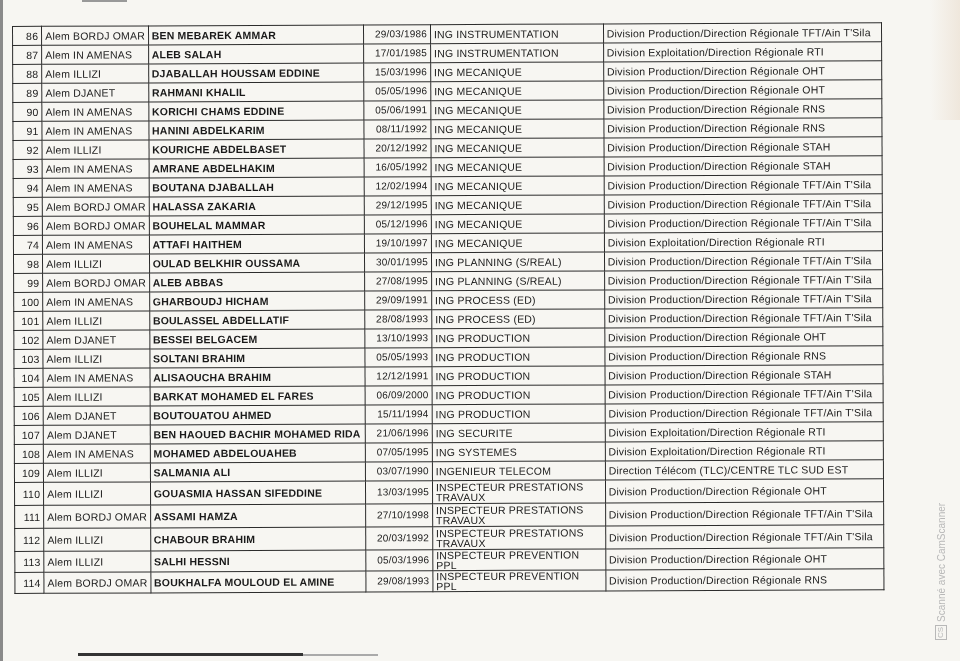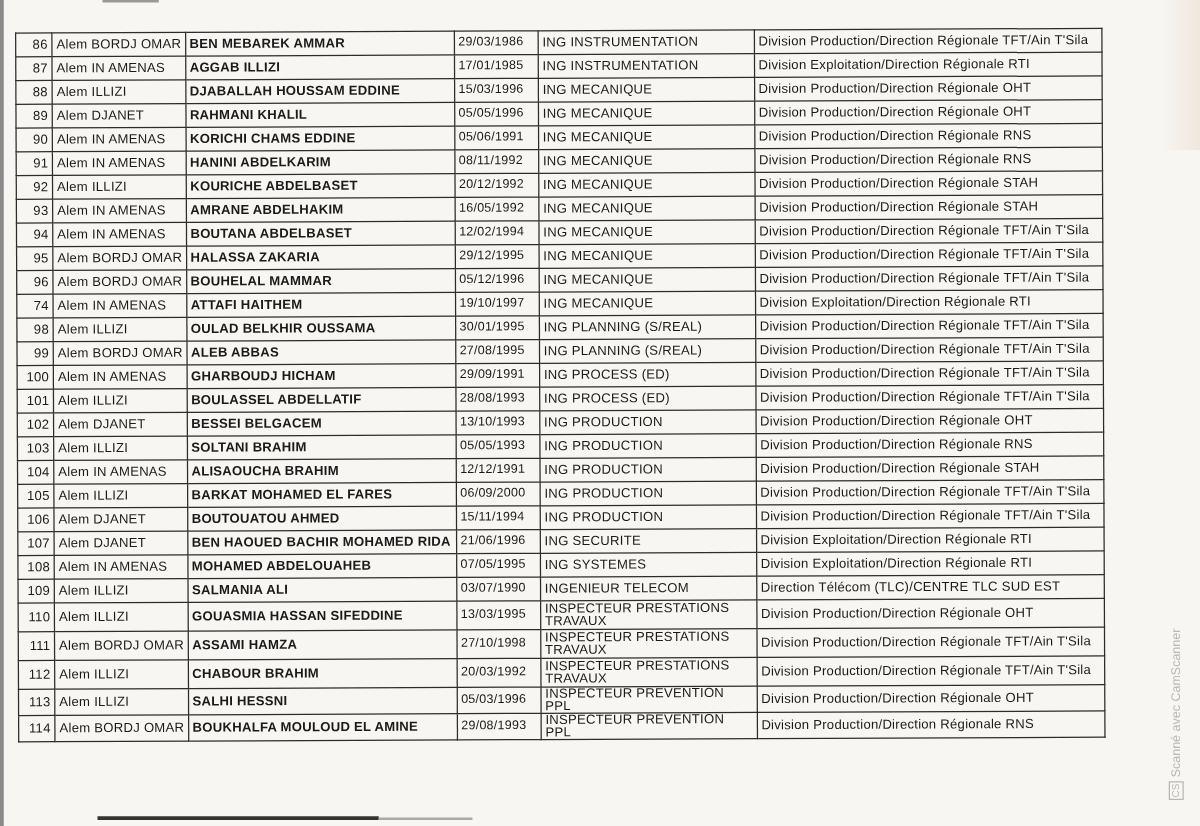--- a/index.html
+++ b/index.html
@@ -35,21 +35,21 @@
     height: 18px;
     padding: 0 3px;
     white-space: nowrap;
     overflow: hidden;
     letter-spacing: 0.2px;
     line-height: 10px;
   }
   td.num { text-align: right; width: 22px; }
   td.alem { width: 99px; }
   td.name { width: 207px; font-weight: bold; }
-  td.date { text-align: left; width: 60px; font-size: 10px; }
+  td.date { text-align: right; width: 60px; font-size: 10px; }
   td.job { width: 165px; white-space: normal; }
   td.div { width: 270px; }
   tr.tall td { height: 22px; }
   .bottom-line {
     position: absolute; left: 78px; top: 653px; width: 225px; height: 3px;
     background: #333;
   }
   .bottom-line2 {
     position: absolute; left: 303px; top: 654px; width: 75px; height: 2px;
     background: #aaa;
@@ -84,21 +84,21 @@
           <td class="num">86</td>
           <td class="alem">Alem BORDJ OMAR I</td>
           <td class="name">BEN MEBAREK AMMAR</td>
           <td class="date">29/03/1986</td>
           <td class="job">ING INSTRUMENTATION</td>
           <td class="div">Division Production/Direction Régionale TFT/Ain T'Sila</td>
         </tr>
         <tr>
           <td class="num">87</td>
           <td class="alem">Alem IN AMENAS</td>
-          <td class="name">AGGAB ILLIZI</td>
+          <td class="name">ALEB SALAH</td>
           <td class="date">17/01/1985</td>
           <td class="job">ING INSTRUMENTATION</td>
           <td class="div">Division Exploitation/Direction Régionale RTI</td>
         </tr>
         <tr>
           <td class="num">88</td>
           <td class="alem">Alem ILLIZI</td>
           <td class="name">DJABALLAH HOUSSAM EDDINE</td>
           <td class="date">15/03/1996</td>
           <td class="job">ING MECANIQUE</td>
@@ -140,21 +140,21 @@
           <td class="num">93</td>
           <td class="alem">Alem IN AMENAS</td>
           <td class="name">AMRANE ABDELHAKIM</td>
           <td class="date">16/05/1992</td>
           <td class="job">ING MECANIQUE</td>
           <td class="div">Division Production/Direction Régionale STAH</td>
         </tr>
         <tr>
           <td class="num">94</td>
           <td class="alem">Alem IN AMENAS</td>
-          <td class="name">BOUTANA ABDELBASET</td>
+          <td class="name">BOUTANA DJABALLAH</td>
           <td class="date">12/02/1994</td>
           <td class="job">ING MECANIQUE</td>
           <td class="div">Division Production/Direction Régionale TFT/Ain T'Sila</td>
         </tr>
         <tr>
           <td class="num">95</td>
           <td class="alem">Alem BORDJ OMAR I</td>
           <td class="name">HALASSA ZAKARIA</td>
           <td class="date">29/12/1995</td>
           <td class="job">ING MECANIQUE</td>

